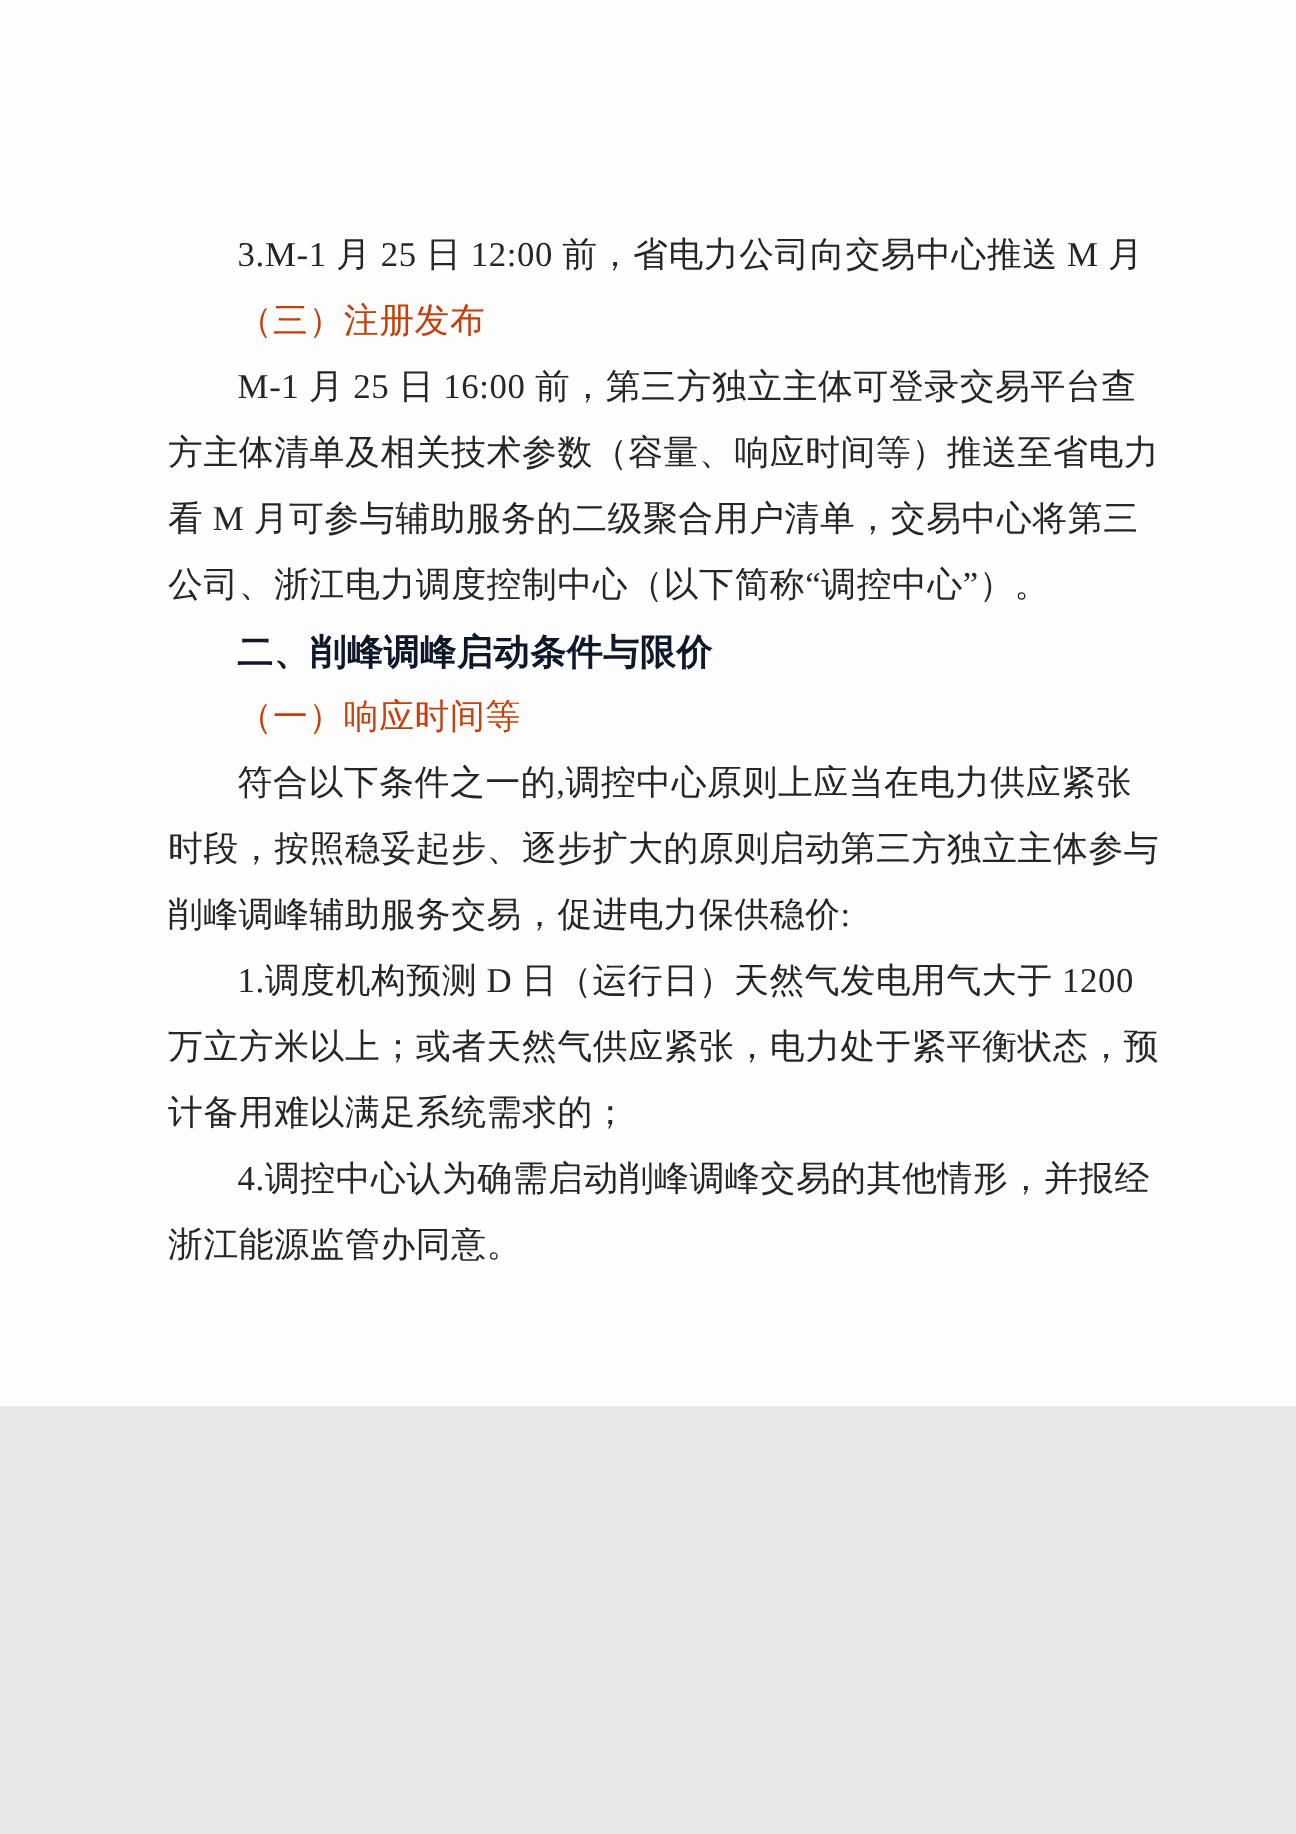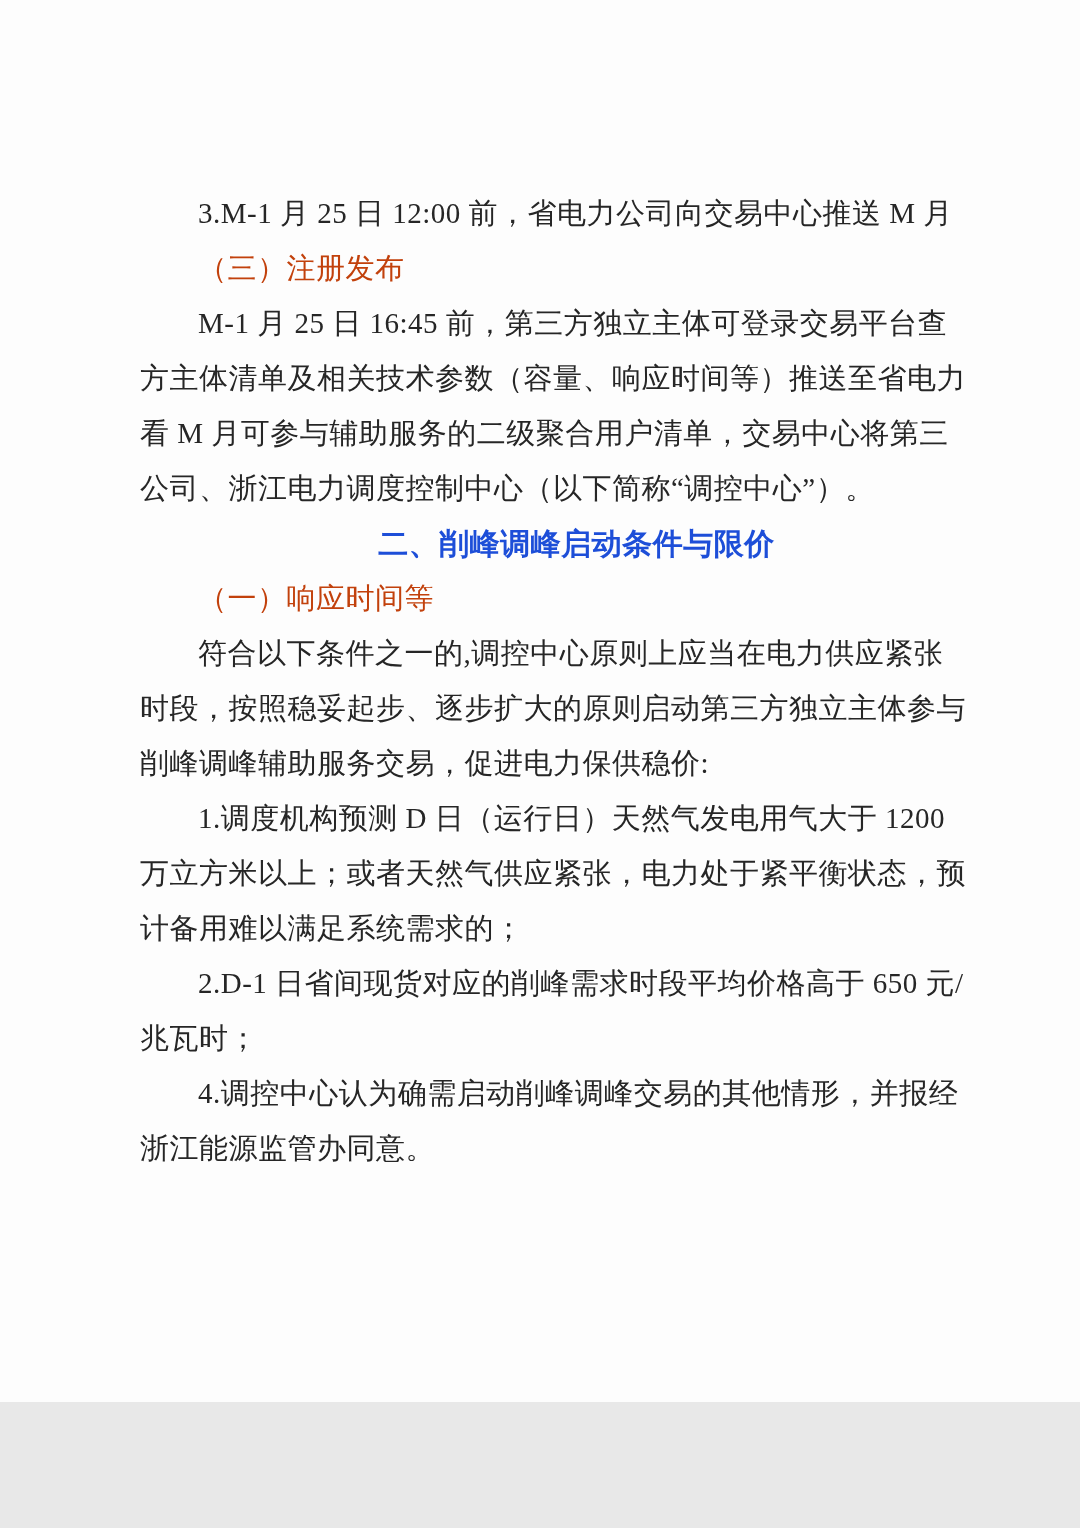--- a/index.html
+++ b/index.html
@@ -3,21 +3,21 @@
 <meta charset="utf-8">
 <style>
   html, body {
     margin: 0;
     padding: 0;
     background: #e8e8e8;
   }
   .page {
     position: relative;
     width: 1080px;
-    height: 1402px;
+    height: 1172px;
     margin: 0 auto;
     background: #fdfdfd;
     overflow: hidden;
     font-family: "Liberation Serif", "DejaVu Serif", serif;
     color: #262626;
     text-decoration: underline;
   }
   .content {
     position: absolute;
     left: 140px;
@@ -30,22 +30,21 @@
     white-space: nowrap;
     letter-spacing: 0.5px;
   }
   .indent {
     padding-left: 58px;
   }
   .block-h1 .line {
     font-family: "Liberation Sans", "DejaVu Sans", sans-serif;
     font-weight: 700;
     font-size: 30px;
-    color: #1d4ed8;
-    text-align: center;
+    color: #0f172a;
   }
   .block-h2 .line {
     font-weight: 400;
     color: #c2410c;
   }
   .pageno {
     position: absolute;
     left: 840px;
     top: 1412px;
     font-size: 28px;
@@ -61,21 +60,21 @@
 
     <div class="block">
       <div class="line indent">3.M-1 月 25 日 12:00 前，省电力公司向交易中心推送 M 月</div>
     </div>
 
     <div class="block block-h2">
       <div class="line indent">（三）注册发布</div>
     </div>
 
     <div class="block">
-      <div class="line indent">M-1 月 25 日 16:45 前，第三方独立主体可登录交易平台查</div>
+      <div class="line indent">M-1 月 25 日 16:00 前，第三方独立主体可登录交易平台查</div>
       <div class="line">方主体清单及相关技术参数（容量、响应时间等）推送至省电力</div>
       <div class="line">看 M 月可参与辅助服务的二级聚合用户清单，交易中心将第三</div>
       <div class="line">公司、浙江电力调度控制中心（以下简称“调控中心”）。</div>
     </div>
 
     <div class="block block-h1">
       <div class="line indent">二、削峰调峰启动条件与限价</div>
     </div>
 
     <div class="block block-h2">
@@ -87,24 +86,20 @@
       <div class="line">时段，按照稳妥起步、逐步扩大的原则启动第三方独立主体参与</div>
       <div class="line">削峰调峰辅助服务交易，促进电力保供稳价:</div>
     </div>
 
     <div class="block">
       <div class="line indent">1.调度机构预测 D 日（运行日）天然气发电用气大于 1200</div>
       <div class="line">万立方米以上；或者天然气供应紧张，电力处于紧平衡状态，预</div>
       <div class="line">计备用难以满足系统需求的；</div>
     </div>
 
-    <div class="block">
-      <div class="line indent">2.D-1 日省间现货对应的削峰需求时段平均价格高于 650 元/</div>
-      <div class="line">兆瓦时；</div>
-    </div>
 
 
     <div class="block">
       <div class="line indent">4.调控中心认为确需启动削峰调峰交易的其他情形，并报经</div>
       <div class="line">浙江能源监管办同意。</div>
     </div>
 
   </div>
 
   <div class="pageno">—3—</div>

